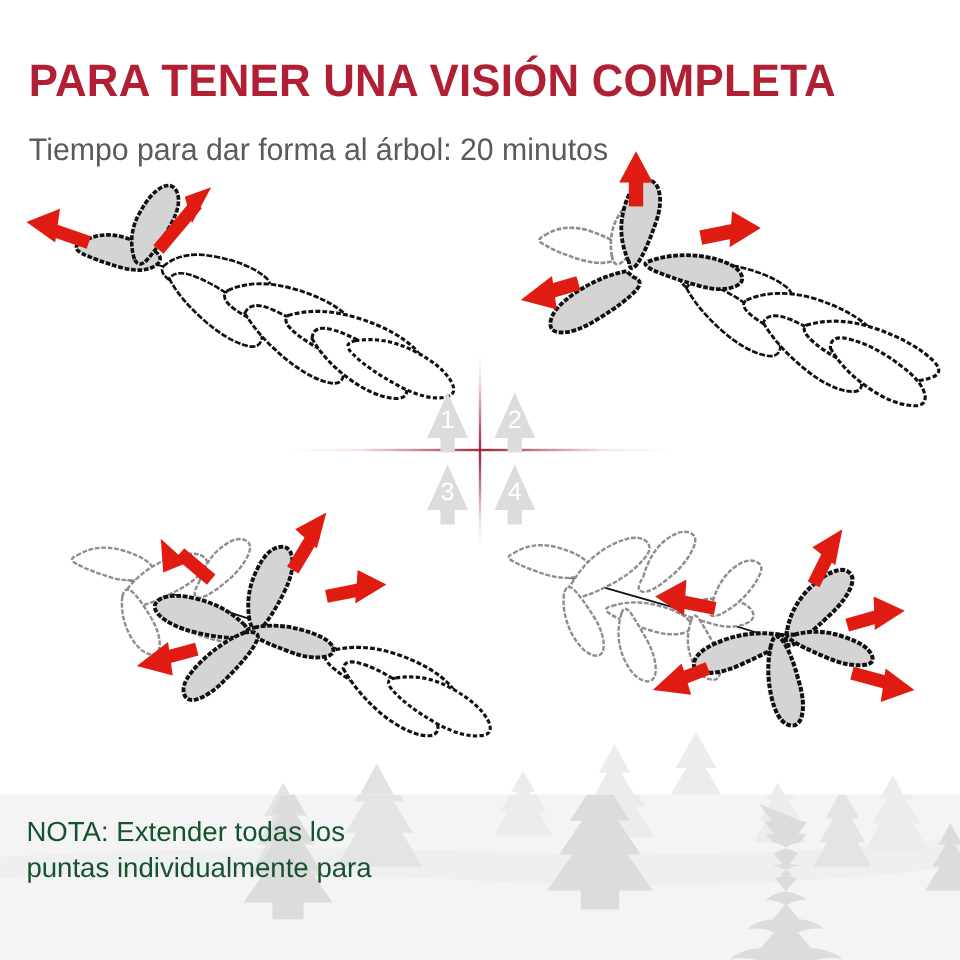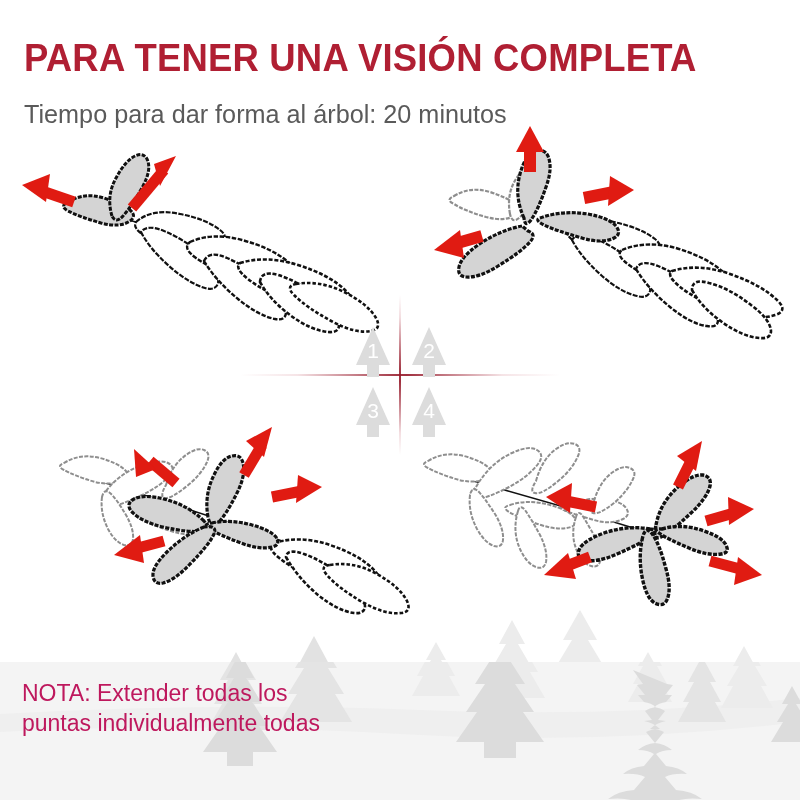--- a/index.html
+++ b/index.html
@@ -5,21 +5,21 @@
   * { margin:0; padding:0; box-sizing:border-box; }
   html,body { width:800px; height:800px; }
   body {
     font-family:"Liberation Sans", sans-serif;
     background:#ffffff;
     position:relative;
     overflow:hidden;
   }
 
   
-  #header { position:absolute; left:0; top:4px; width:800px; height:90px; }
+  #header { position:absolute; left:0; top:14px; width:800px; height:90px; }
   #title {
     position:absolute; left:24px; top:33px;
     font-size:38px; font-weight:700; letter-spacing:0.2px;
     color:#b01f33; white-space:nowrap;
     font-stretch:condensed;
     transform:scaleX(0.96); transform-origin:left center;
   }
   #subtitle {
     position:absolute; left:24px; top:95px;
     font-size:26px; font-weight:400; color:#5a5a5a; white-space:nowrap;
@@ -60,21 +60,21 @@
 
   
   #note-band {
     position:absolute; left:0; top:662px; width:800px; height:138px;
     background:#f4f4f4; overflow:hidden;
   }
   #forest { position:absolute; left:0; top:0; width:800px; height:138px; }
   #forest svg { width:100%; height:100%; display:block; }
   #note-text {
     position:absolute; left:22px; top:16px; width:430px;
-    font-size:23px; line-height:30px; color:#be185d;
+    font-size:23px; line-height:30px; color:#14532d;
   }
   #note-text div { white-space:nowrap; }
   
   #forest-top { position:absolute; left:0; top:608px; width:800px; height:56px; overflow:hidden; }
   #forest-top svg { width:100%; height:134px; display:block; margin-top:0; }
 </style>
 </head>
 <body>
 
 <div id="header">
@@ -323,15 +323,15 @@
                  l16-24 h-9 l15-24 h-8 z"></path>
       </g>
 
       <g fill="#dcdcdc">
         <path d="M792 24 l10 18 h-6 l11 18 h-6 l12 20 h-42 l12-20 h-6 l11-18 h-6 l10-18 z"></path>
       </g>
     </svg>
   </div>
   <div id="note-text">
     <div>NOTA: Extender todas los</div>
-    <div>puntas individualmente todas</div>
+    <div>puntas individualmente para</div>
   </div>
 </div>
 
 </body></html>

